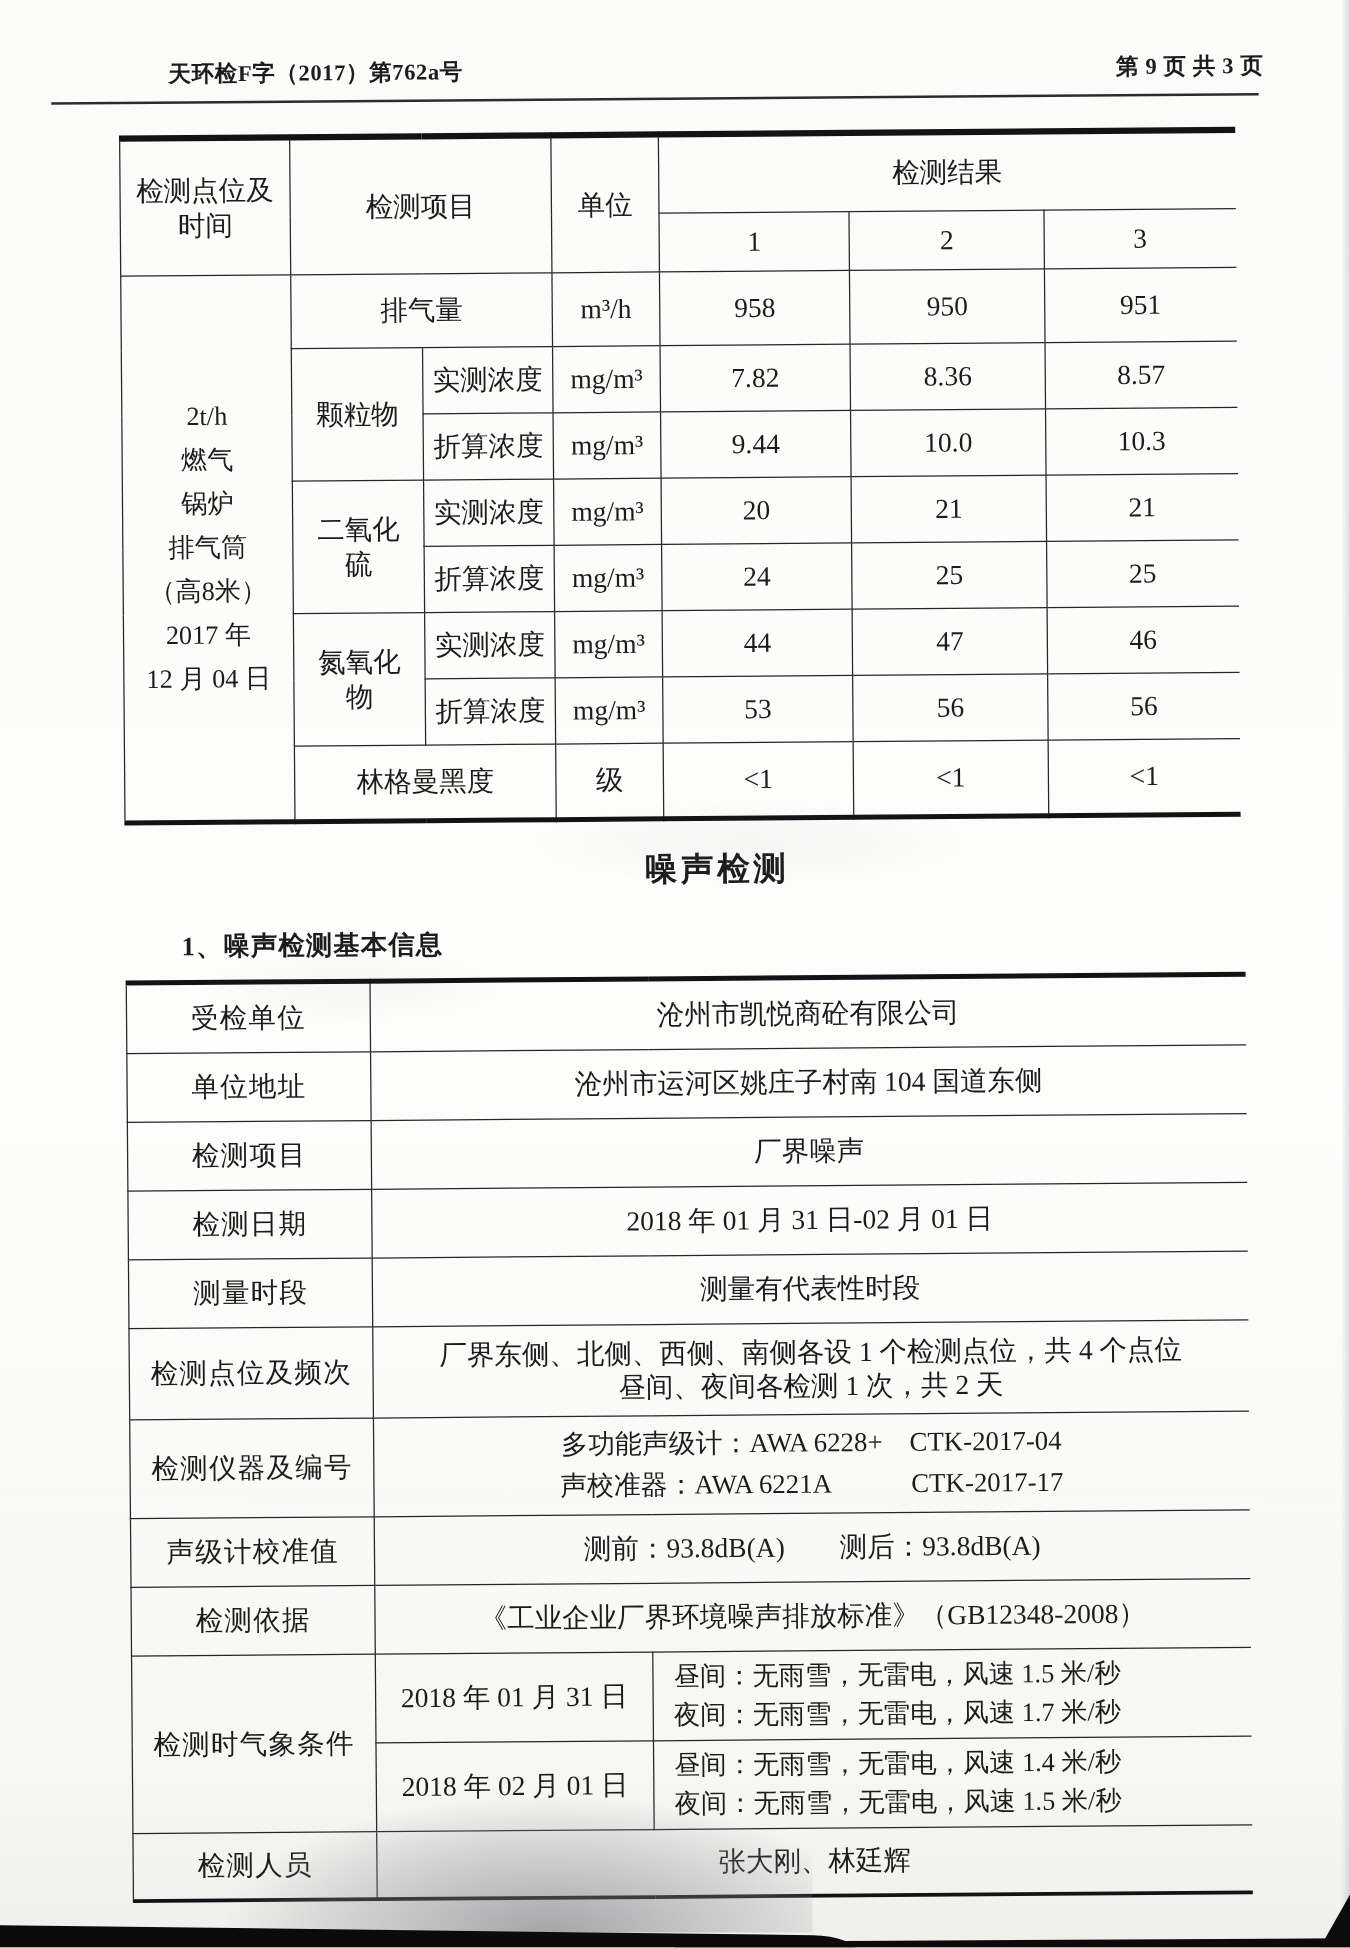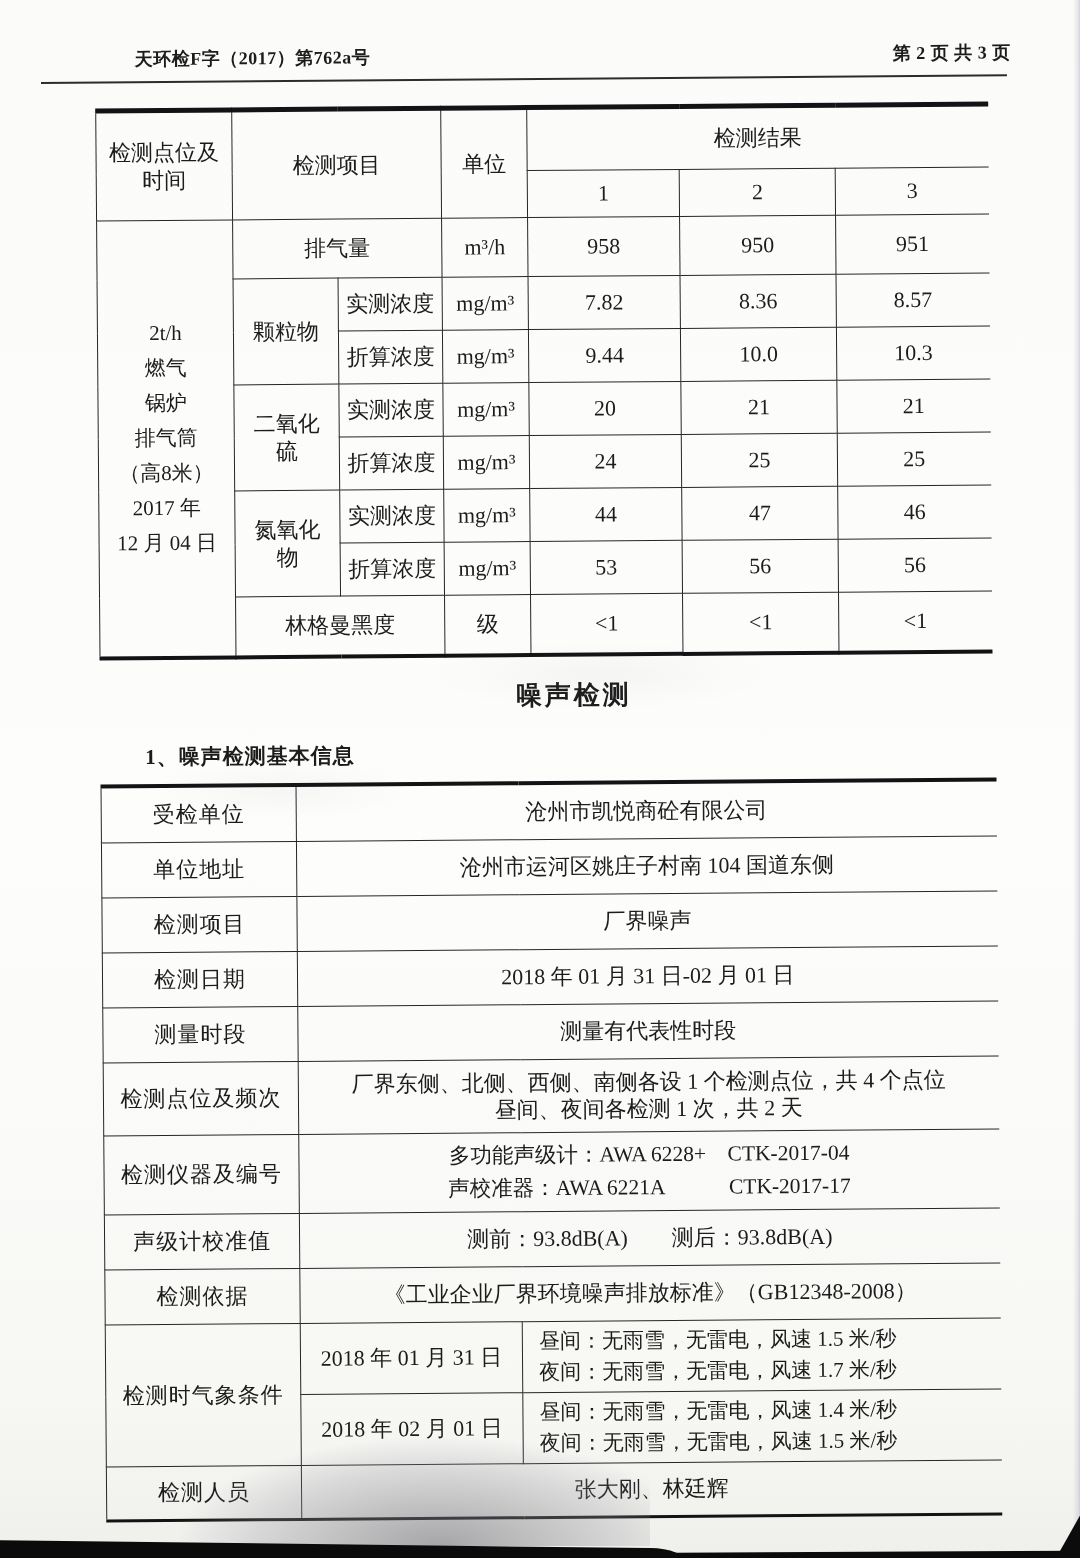--- a/index.html
+++ b/index.html
@@ -79,21 +79,21 @@
     border-left:26px solid transparent;border-bottom:46px solid #0c0c0d;}
 </style>
 </head>
 <body>
 
 <div class="scan">
   <div class="content">
 
     <div class="doc-header">
       <span>天环检F字（2017）第762a号</span>
-      <span>第 2 页 共 3 页</span>
+      <span>第 9 页 共 3 页</span>
     </div>
     <div class="header-rule"></div>
 
     <table class="t1">
       <colgroup>
         <col style="width:136px">
           <col style="width:105px">
           <col style="width:104px">
         <col style="width:86px">
           <col style="width:152px">

